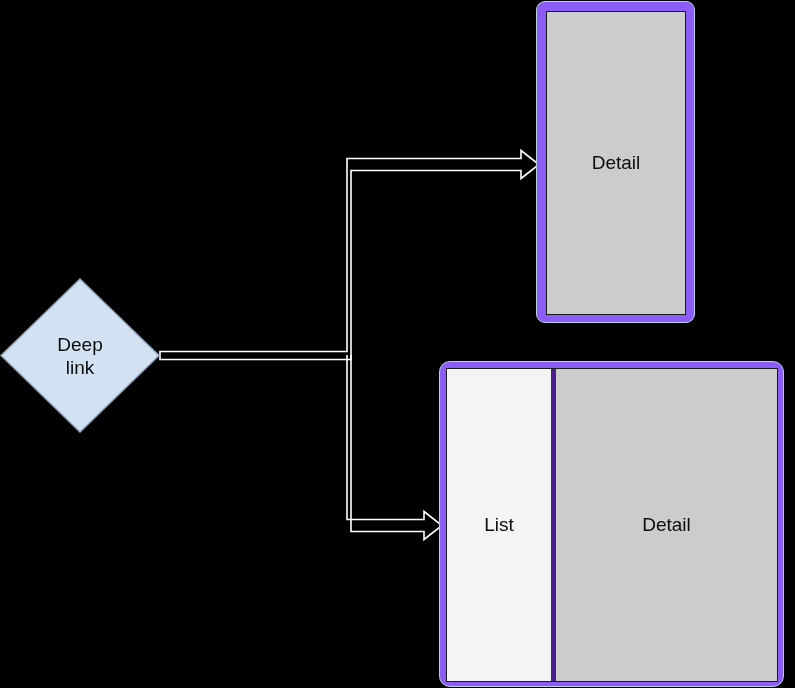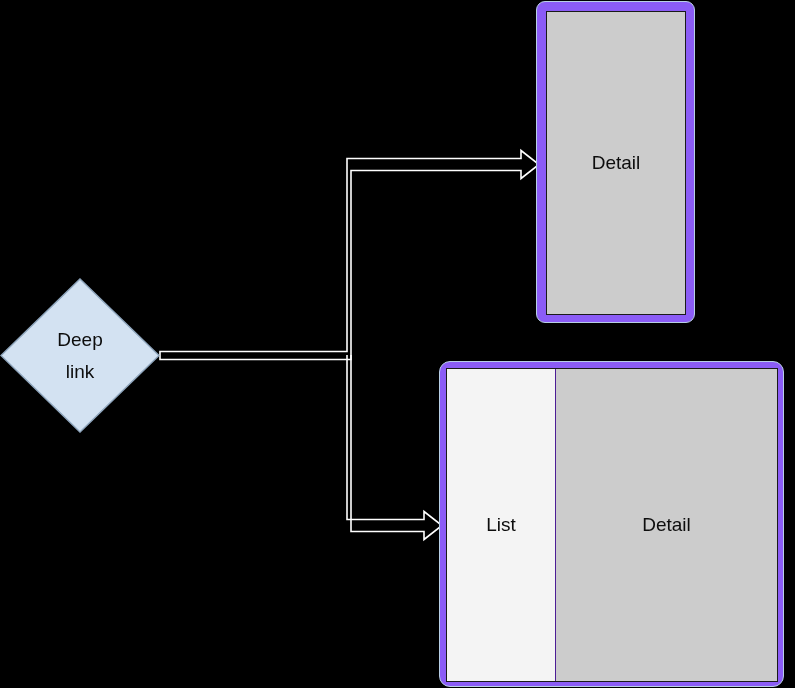--- a/index.html
+++ b/index.html
@@ -37,21 +37,21 @@
     left: 0;
     top: 0;
     width: 160px;
     height: 155px;
     display: flex;
     flex-direction: column;
     align-items: center;
     justify-content: center;
     color: #0d0d0d;
     font-size: 19px;
-    line-height: 32px;
+    line-height: 23px;
     text-align: center;
     white-space: pre-line;
     pointer-events: none;
   }
 
   
   .frame {
     position: absolute;
     box-sizing: border-box;
     background: #8b5cf6;
@@ -99,21 +99,21 @@
     color: #0d0d0d;
     font-size: 19px;
   }
   .pane-full {
     flex: 1 1 auto;
   }
   .pane-list {
     width: 109px;
     flex: 0 0 109px;
     background: #f4f4f4;
-    border-right: 1px solid #4c1d95;
+    border-right: 5px solid #4c1d95;
   }
   .pane-detail {
     flex: 1 1 auto;
     background: #cccccc;
   }
 
   
   .connectors {
     position: absolute;
     left: 0;

